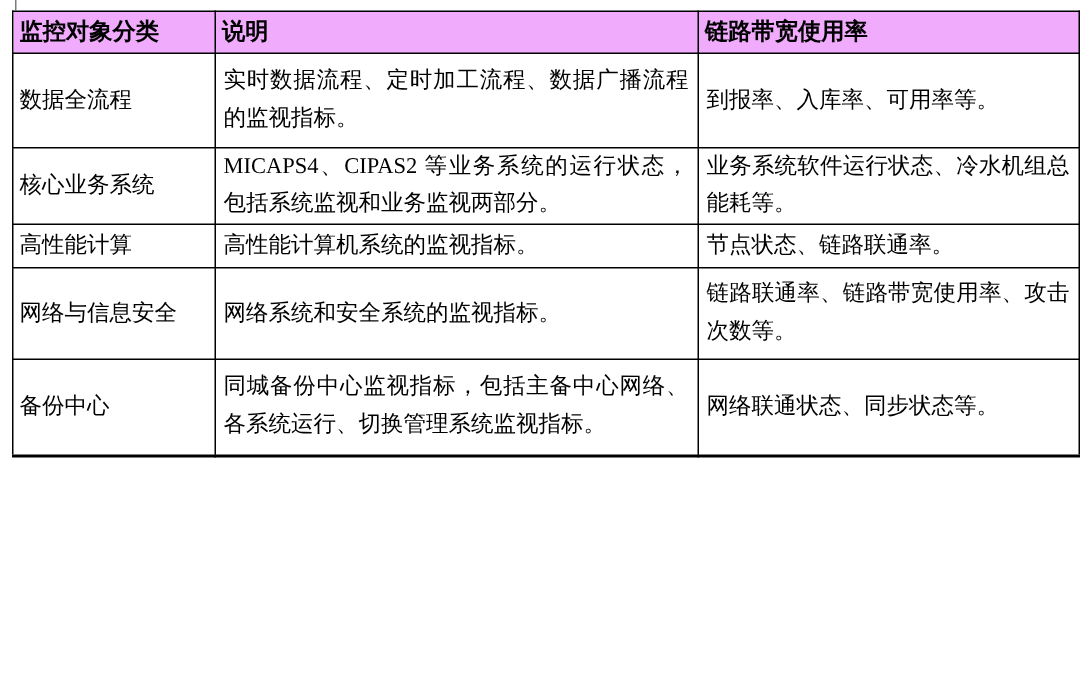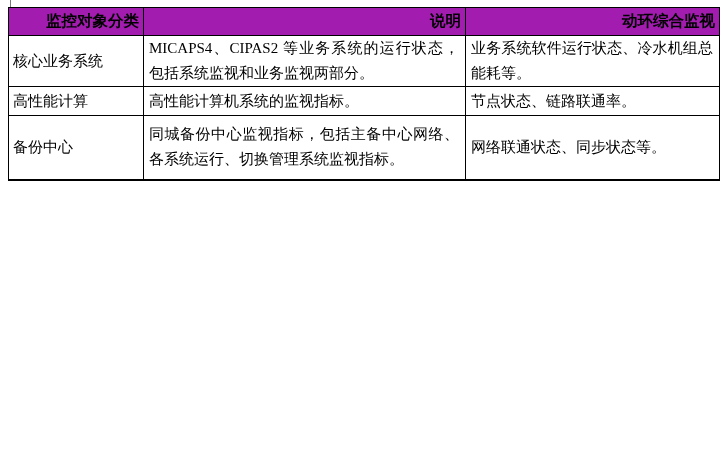--- a/index.html
+++ b/index.html
@@ -36,24 +36,24 @@
     table-layout: fixed;
     border: 1px solid #000000;
     border-bottom-width: 2px;
   }
   .monitor-table th, .monitor-table td {
     border: 1px solid #000000;
     overflow: hidden;
     word-break: break-all;
   }
   .monitor-table th {
-    background: #a21caf;
+    background: #f0abfc;
     font-weight: bold;
     font-size: 15.5px;
-    text-align: right;
+    text-align: left;
     vertical-align: middle;
     padding: 0 4px;
   }
   .monitor-table td {
     font-size: 15px;
     vertical-align: middle;
     line-height: 25px;
   }
   td.cat-cell {
     padding: 0 4px 0 4px;
@@ -74,32 +74,42 @@
   <table class="monitor-table">
     <colgroup>
       <col style="width:135px">
       <col style="width:322px">
       <col style="width:254px">
     </colgroup>
     <tbody>
         <tr style="height:28px">
       <th>监控对象分类</th>
       <th>说明</th>
-      <th>动环综合监视</th>
+      <th>链路带宽使用率</th>
+    </tr>
+    <tr style="height:63px">
+      <td class="cat-cell">数据全流程</td>
+      <td class="desc-cell">实时数据流程、定时加工流程、数据广播流程的监视指标。</td>
+      <td class="ex-cell">到报率、入库率、可用率等。</td>
     </tr>
     <tr style="height:43px">
       <td class="cat-cell">核心业务系统</td>
       <td class="desc-cell">MICAPS4、CIPAS2 等业务系统的运行状态，包括系统监视和业务监视两部分。</td>
       <td class="ex-cell">业务系统软件运行状态、冷水机组总能耗等。</td>
     </tr>
     <tr style="height:29px">
       <td class="cat-cell">高性能计算</td>
       <td class="desc-cell">高性能计算机系统的监视指标。</td>
       <td class="ex-cell">节点状态、链路联通率。</td>
     </tr>
+    <tr style="height:61px">
+      <td class="cat-cell">网络与信息安全</td>
+      <td class="desc-cell">网络系统和安全系统的监视指标。</td>
+      <td class="ex-cell">链路联通率、链路带宽使用率、攻击次数等。</td>
+    </tr>
     <tr style="height:64px">
       <td class="cat-cell">备份中心</td>
       <td class="desc-cell">同城备份中心监视指标，包括主备中心网络、各系统运行、切换管理系统监视指标。</td>
       <td class="ex-cell">网络联通状态、同步状态等。</td>
     </tr>
   </tbody>
     </table>
 </div>
 
 </body></html>

